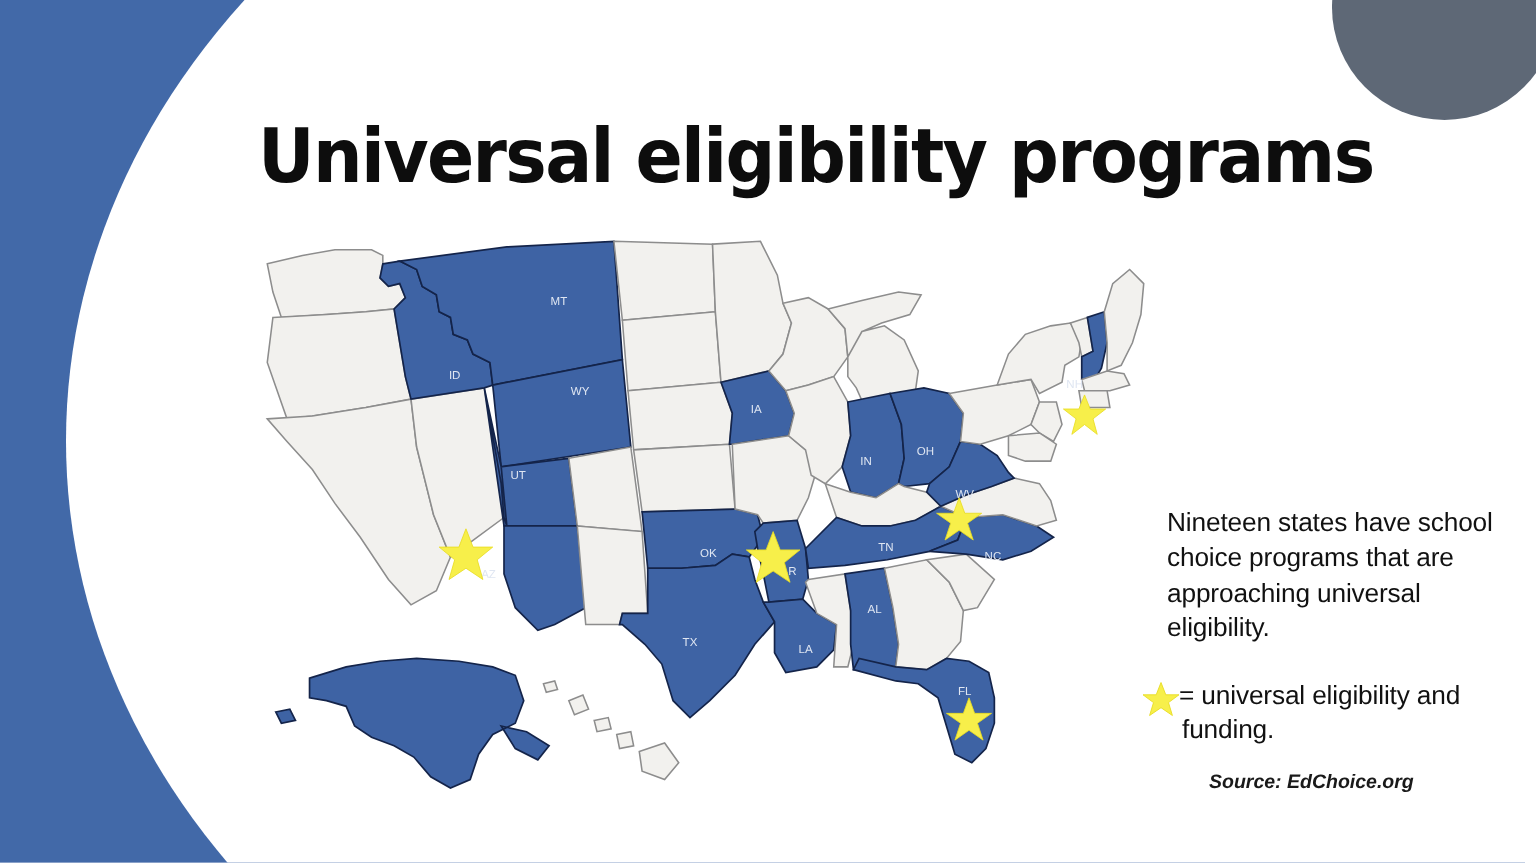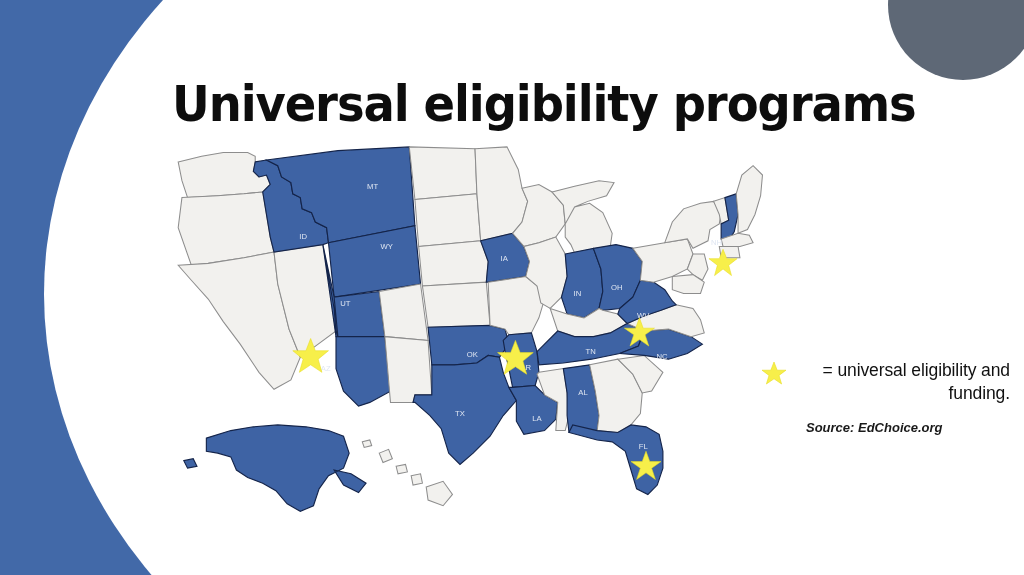--- a/index.html
+++ b/index.html
@@ -40,21 +40,21 @@
     letter-spacing:-1.2px;
     color:#0d0d0d;
     transform:scaleX(0.93);
     transform-origin:left top;
     white-space:nowrap;
   }
 
   
   .map-wrap{
     position:absolute;
-    left:150px; top:126px;
+    left:150px; top:140px;
     width:620px; height:410px;
   }
   .map-wrap svg{display:block;width:100%;height:100%;}
   .st{fill:#f2f1ee;stroke:#8d8d8d;stroke-width:1.1;}
   .st.hl{fill:#3e63a4;stroke:#14244a;stroke-width:1.2;}
   .slabel{
     font-family:"Liberation Sans",sans-serif;
     font-size:8.2px;
     fill:#dfe6f2;
     text-anchor:middle;
@@ -78,21 +78,20 @@
     letter-spacing:-0.1px;
   }
   .legend{
     position:relative;
     margin-top:22px;
     font-family:"Liberation Sans",sans-serif;
     font-size:17.5px;
     line-height:1.33;
     color:#111111;
     letter-spacing:-0.1px;
-    text-align:right;
   }
   .legend .legend-star{
     position:absolute;
     left:-17px; top:1px;
     width:26px;height:26px;
   }
   .legend .legend-text{display:block;padding-left:10px;text-indent:-2px;}
   .source{
     margin-top:14px;
     font-family:"Liberation Sans",sans-serif;
@@ -246,20 +245,21 @@
         <path class="star" d="M171 208 L176 221 L190 221 L179 230 L183 244 L171 236 L159 244 L163 230 L152 221 L166 221 Z"></path>
         <path class="star" d="M389 210 L394 223 L408 223 L397 232 L401 246 L389 238 L377 246 L381 232 L370 223 L384 223 Z"></path>
         <path class="star" d="M521 186 L525 197 L537 197 L527 204 L531 216 L521 209 L511 216 L515 204 L505 197 L517 197 Z"></path>
         <path class="star" d="M528 328 L532 339 L544 339 L534 346 L538 358 L528 351 L518 358 L522 346 L512 339 L524 339 Z"></path>
         <path class="star" d="M610 113 L614 123 L625 123 L616 130 L619 141 L610 134 L601 141 L604 130 L595 123 L606 123 Z"></path>
       </g>
     </svg>
   </div>
 
   <div class="copy">
+    <p class="body">Nineteen states have school choice programs that are approaching universal eligibility.</p>
 
     <div class="legend">
       <svg class="legend-star" viewBox="0 0 26 26">
         <path class="star" d="M13 2 L16.2 10.2 L25 10.2 L18 15.4 L20.6 24 L13 18.8 L5.4 24 L8 15.4 L1 10.2 L9.8 10.2 Z"></path>
       </svg>
       <span class="legend-text">= universal eligibility and funding.</span>
     </div>
 
     <div class="source">Source: EdChoice.org</div>
   </div>

